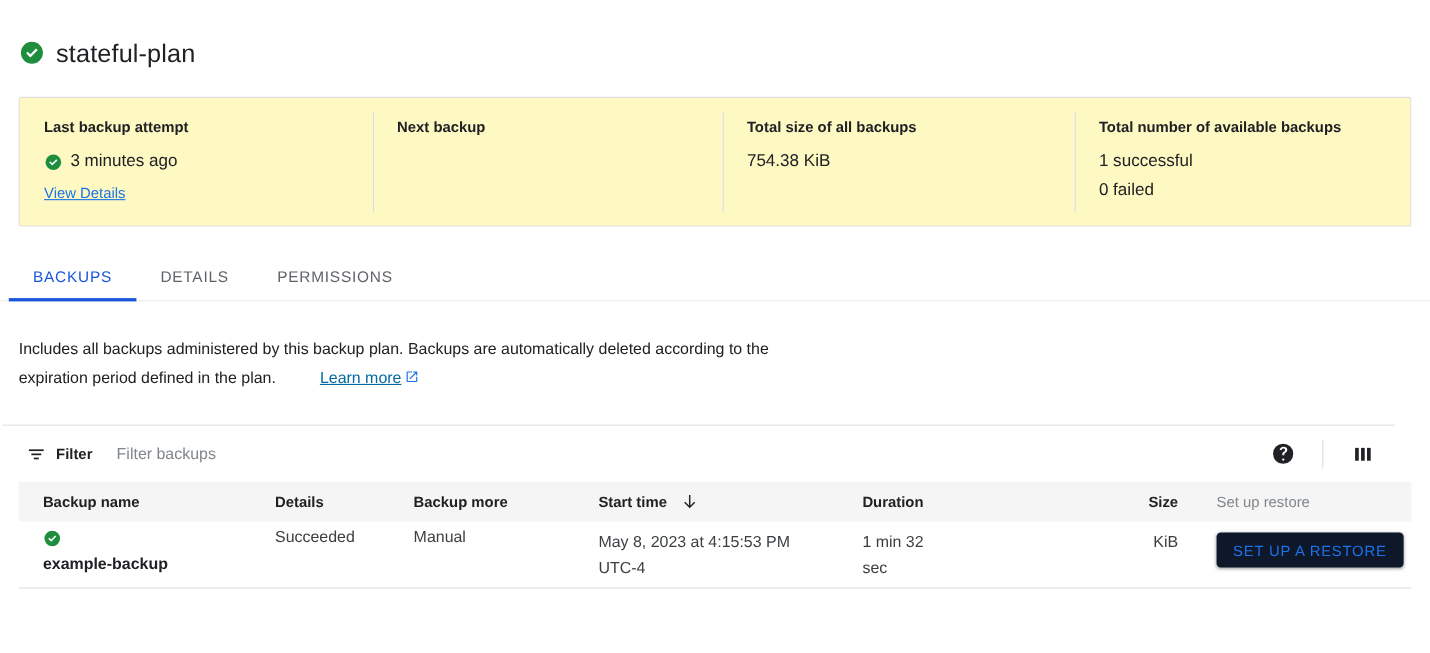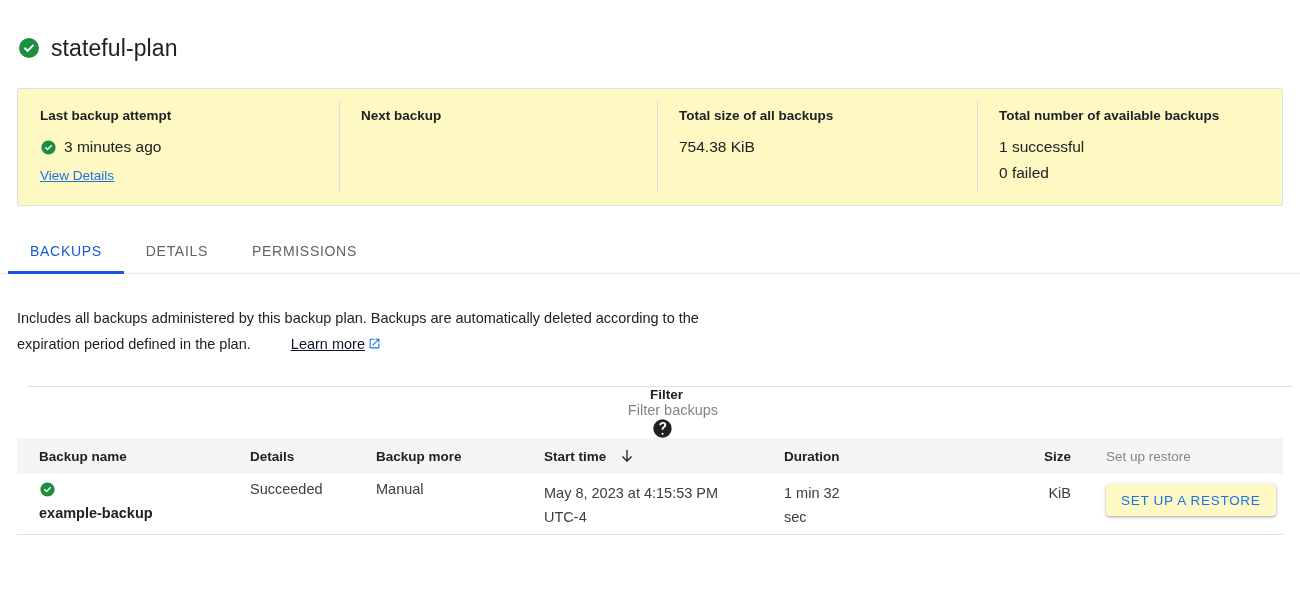--- a/index.html
+++ b/index.html
@@ -145,46 +145,45 @@
   .description {
     position: absolute;
     left: 17px;
     top: 305px;
     width: 700px;
     font-size: 14.5px;
     line-height: 26px;
     color: #202124;
   }
   .ext-link {
-    color: #0f172a;
+    color: #0369a1;
     text-decoration: underline;
     cursor: pointer;
     padding-left: 36px;
   }
   .ext-icon {
     width: 13px;
     height: 13px;
     margin-left: 3px;
     vertical-align: -1px;
     display: inline-block;
   }
 
   
   .toolbar {
     position: absolute;
-    left: 27px;
+    left: 2px;
     top: 386px;
     width: 1266px;
     height: 52px;
     box-sizing: border-box;
     border-top: 1px solid #e0e0e0;
     display: flex;
     align-items: center;
     padding: 0 18px 0 22px;
-    flex-direction: column;
   }
   .filter-icon { width: 18px; height: 18px; display:block; }
   .filter-label {
     font-size: 13.5px;
     font-weight: 700;
     color: #202124;
     margin-left: 9px;
   }
   .filter-placeholder {
     font-size: 14.5px;
@@ -253,21 +252,21 @@
     color: #202124;
     margin-top: 7px;
     font-size: 14.5px;
   }
   .restore-btn {
     display: inline-flex;
     align-items: center;
     justify-content: center;
     height: 32px;
     padding: 0 15px;
-    background: #fef9c3;
+    background: #0f172a;
     border: none;
     border-radius: 4px;
     box-shadow: 0 1px 2px 0 rgba(60,64,67,.30), 0 1px 3px 1px rgba(60,64,67,.15);
     color: #1a73e8;
     font-family: "Liberation Sans", sans-serif;
     font-size: 13.5px;
     font-weight: 500;
     letter-spacing: 0.7px;
     text-transform: uppercase;
     cursor: pointer;

